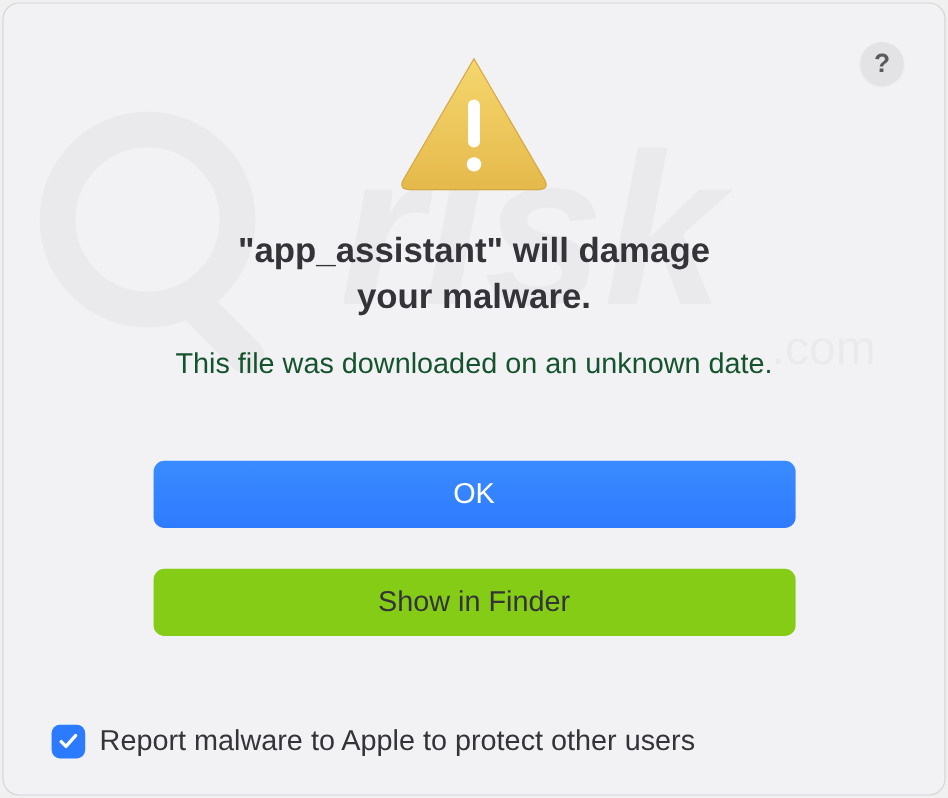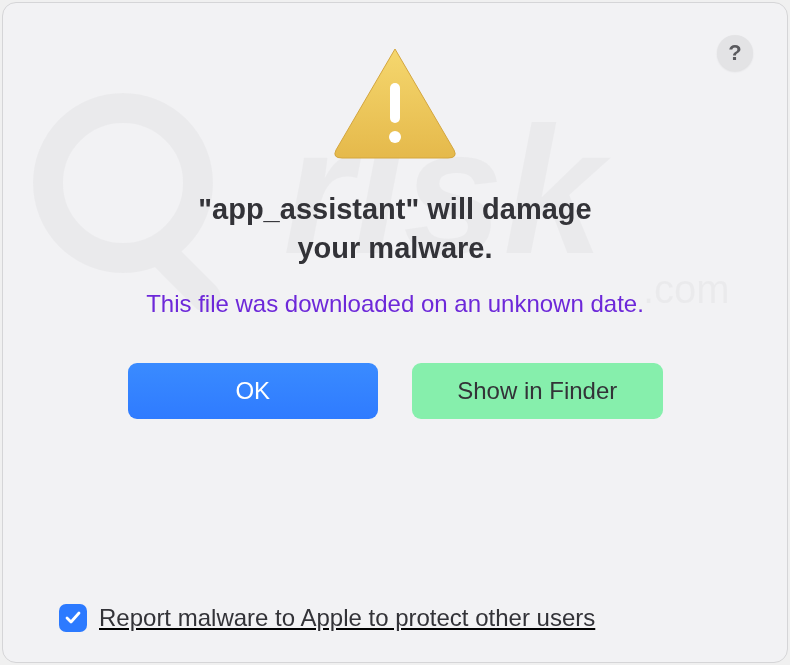--- a/index.html
+++ b/index.html
@@ -75,29 +75,30 @@
       text-align: center;
       line-height: 1.35;
       margin-bottom: 22px;
       padding: 0 80px;
       z-index: 1;
     }
     
     .dialog-subtitle {
       font-size: 24px;
       font-weight: 400;
-      color: #6d28d9;
+      color: #14532d;
       text-align: center;
-      margin-bottom: 45px;
+      margin-bottom: 66px;
       padding: 0 60px;
       z-index: 1;
     }
     
     .button-container {
       display: flex;
+      flex-direction: column;
       gap: 34px;
       width: 535px;
       z-index: 1;
     }
     
     .btn {
       width: 100%;
       height: 56px;
       border-radius: 9px;
       font-size: 24px;
@@ -108,33 +109,32 @@
       align-items: center;
       justify-content: center;
     }
     
     .btn-primary {
       background: linear-gradient(to bottom, #3a8bff, #2f7bff);
       color: #ffffff;
     }
     
     .btn-secondary {
-      background: #86efac;
+      background: #84cc16;
       color: #333338;
     }
     
     .checkbox-row {
       position: absolute;
       bottom: 30px;
-      left: 56px;
+      left: 40px;
       display: flex;
       align-items: center;
       gap: 12px;
       z-index: 1;
-      text-decoration: underline;
     }
     
     .checkbox {
       width: 28px;
       height: 28px;
       border-radius: 7px;
       background: #2c7aff;
       display: flex;
       align-items: center;
       justify-content: center;

